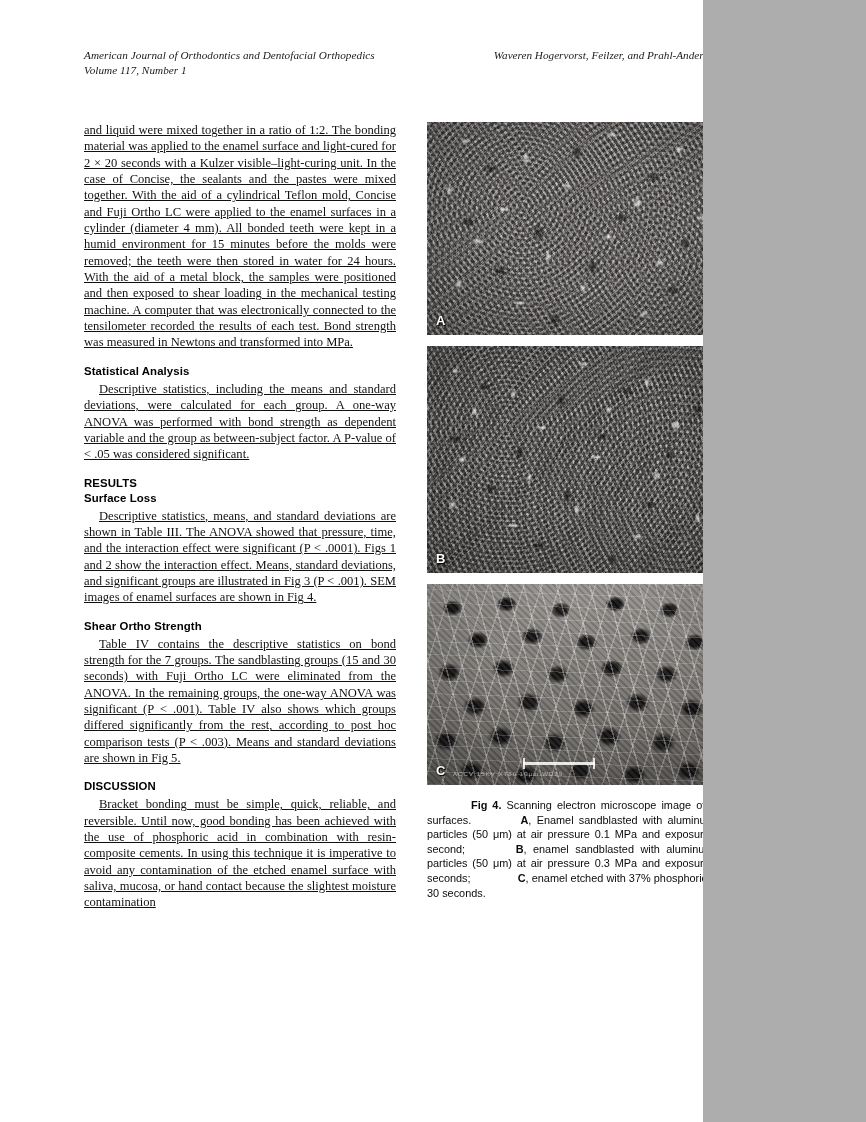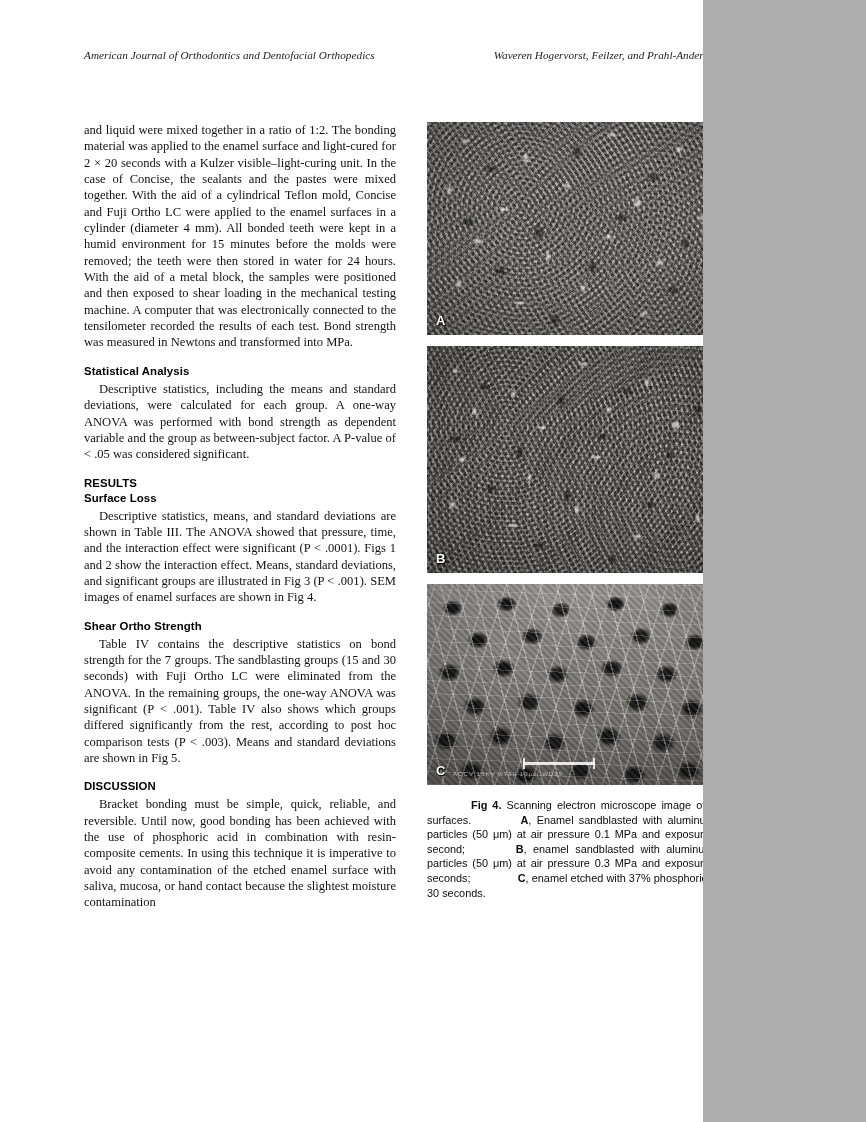--- a/index.html
+++ b/index.html
@@ -77,20 +77,21 @@
   p.body {
     margin: 0;
     font-family: "Liberation Serif", serif;
     font-size: 12.55px;
     line-height: 16.35px;
     text-align: justify;
     text-indent: 15px;
     color: #111;
     -webkit-hyphens: none;
     hyphens: none;
+    text-decoration: underline;
   }
   p.body.noindent { text-indent: 0; }
 
   h3.section {
     margin: 0;
     font-family: "Liberation Sans", sans-serif;
     font-weight: bold;
     font-size: 11.4px;
     line-height: 15px;
     color: #000;
@@ -321,20 +322,21 @@
   .after-caption { height: 21px; }
 </style>
 </head>
 <body>
 
 <div class="page">
 
   <div class="runhead">
     <div class="runhead-left">
       <div>American Journal of Orthodontics and Dentofacial Orthopedics</div>
+      <div>Volume 117, Number 1</div>
     </div>
     <div class="runhead-right">
       <span class="runhead-authors">Waveren Hogervorst, Feilzer, and Prahl-Andersen</span>
       <span class="runhead-pageno">23</span>
     </div>
   </div>
 
   <div class="col-left">
 
     <p class="body noindent">and liquid were mixed together in a ratio of 1:2. The bonding material was applied to the enamel surface and light-cured for 2 × 20 seconds with a Kulzer visible–light-curing unit. In the case of Concise, the sealants and the pastes were mixed together. With the aid of a cylindrical Teflon mold, Concise and Fuji Ortho LC were applied to the enamel surfaces in a cylinder (diameter 4 mm). All bonded teeth were kept in a humid environment for 15 minutes before the molds were removed; the teeth were then stored in water for 24 hours. With the aid of a metal block, the samples were positioned and then exposed to shear loading in the mechanical testing machine. A computer that was electronically connected to the tensilometer recorded the results of each test. Bond strength was measured in Newtons and transformed into MPa.</p>

